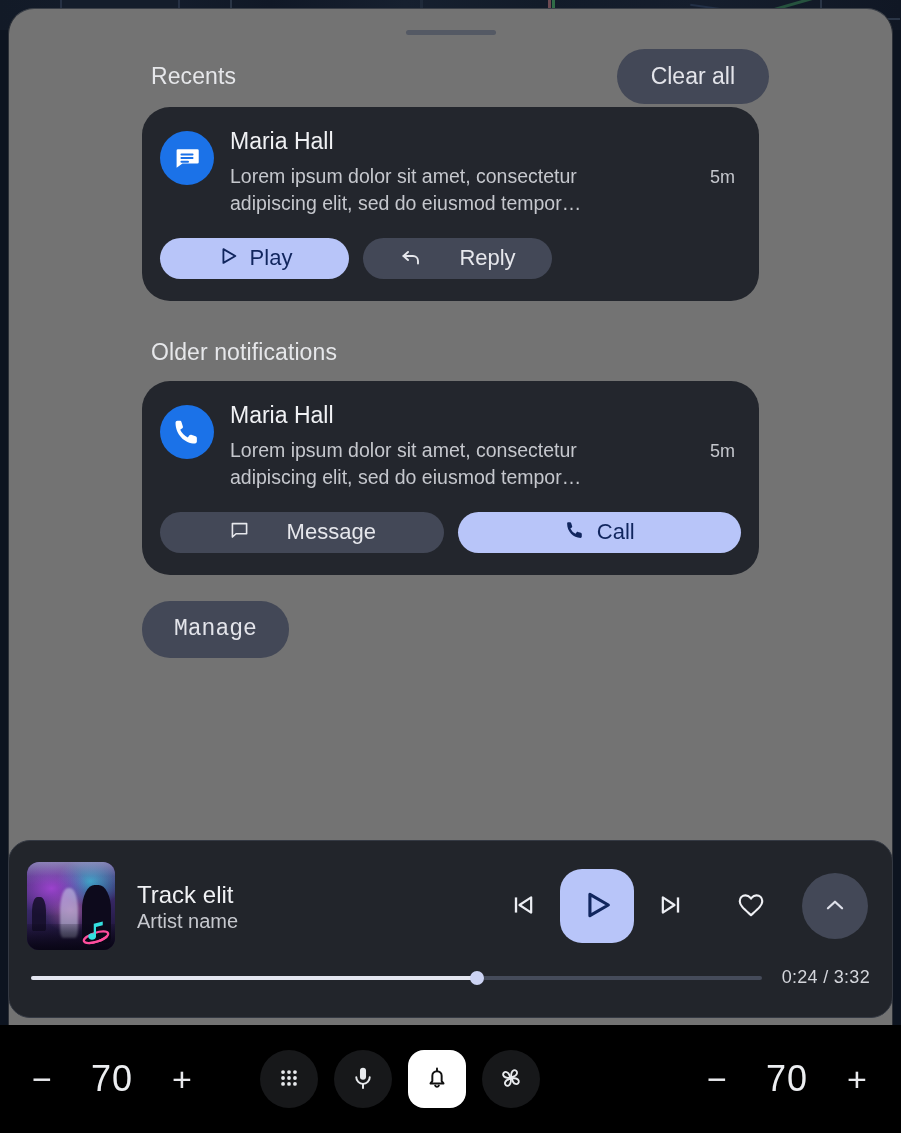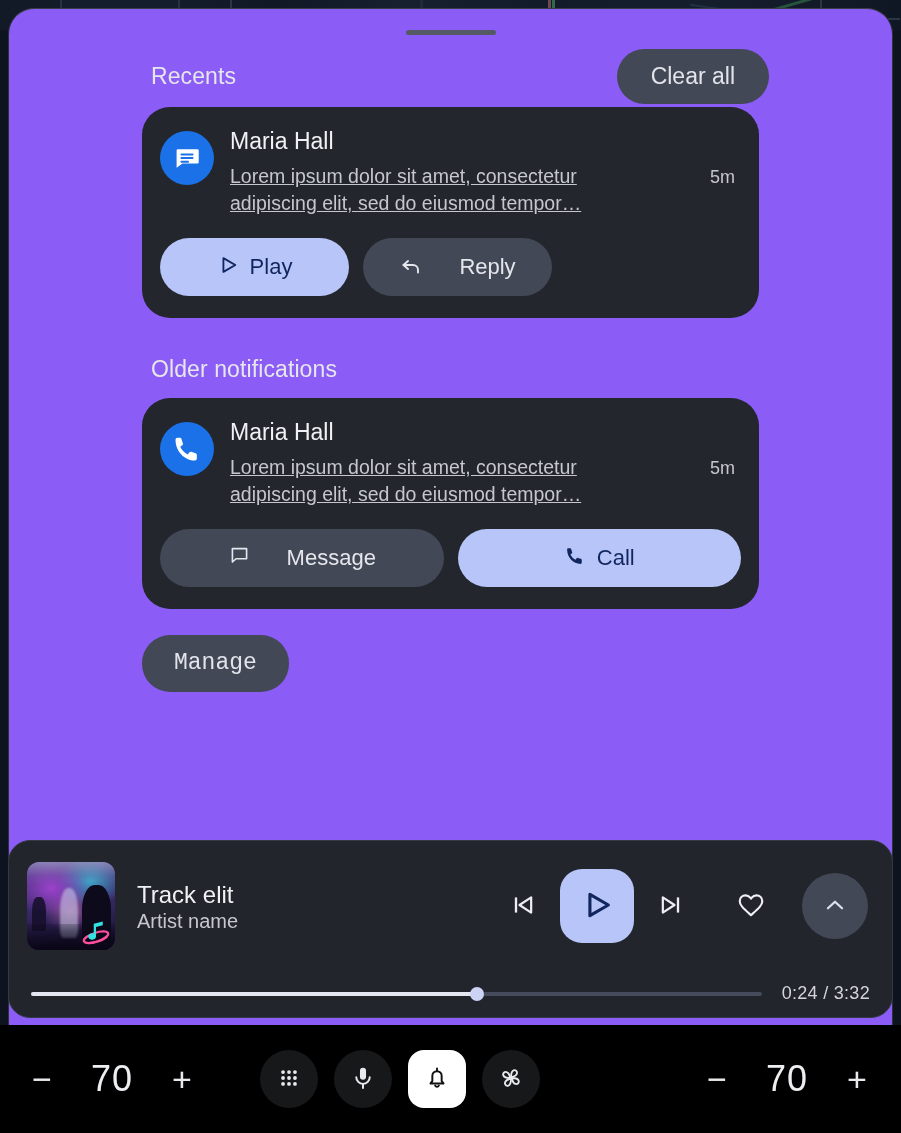--- a/index.html
+++ b/index.html
@@ -48,21 +48,21 @@
   .map-road.r8 { left: 690px; top: 8px; width: 60px; height: 2px; background: #223046;
     transform: rotate(8deg); }
 
   
   .shade {
     position: absolute;
     left: 8px;
     top: 8px;
     width: 885px;
     height: 1017px;
-    background: #8b5cf6;
+    background: #737373;
     border-radius: 26px 26px 0 0;
     border-top: 1px solid #3a3f47;
     border-left: 1px solid #2d3138;
     border-right: 1px solid #2d3138;
     overflow: hidden;
   }
 
   .drag-handle {
     position: absolute;
     left: 50%;
@@ -144,21 +144,20 @@
     font-size: 23px;
     color: #f0f1f4;
     line-height: 1.2;
     margin-bottom: 7px;
   }
   .notif-body {
     font-size: 19.5px;
     color: #c5c7cd;
     line-height: 1.42;
     max-width: 395px;
-    text-decoration: underline;
   }
   .notif-time {
     font-size: 18px;
     color: #c5c7cd;
     flex: 0 0 auto;
     align-self: flex-start;
     padding-top: 40px;
     padding-right: 6px;
   }
 
@@ -167,21 +166,21 @@
     gap: 14px;
     margin-top: 20px;
   }
   .action-btn {
     display: inline-flex;
     align-items: center;
     justify-content: center;
     gap: 11px;
     border: none;
     border-radius: 30px;
-    height: 58px;
+    height: 41px;
     font-size: 22px;
     font-family: inherit;
     cursor: pointer;
     padding: 8px 26px;
     line-height: 1;
   }
   .action-btn.filled { background: #b8c5f9; color: #11265e; }
   .action-btn.tonal  { background: #434857; color: #e6e7ec; gap: 36px; }
   .action-btn.flex-3 { width: 189px; }
   .action-btn.flex-2 { width: 292px; }
@@ -295,21 +294,21 @@
     width: 66px; height: 66px;
     background: #434857;
     border-radius: 50%;
     margin-left: 16px;
   }
 
   .media-bottom {
     display: flex;
     align-items: center;
     padding: 0 22px 0 22px;
-    margin-top: 30px;
+    margin-top: 14px;
     gap: 20px;
   }
   .progress-wrap {
     position: relative;
     flex: 1 1 auto;
     height: 20px;
     display: flex;
     align-items: center;
     cursor: pointer;
   }

